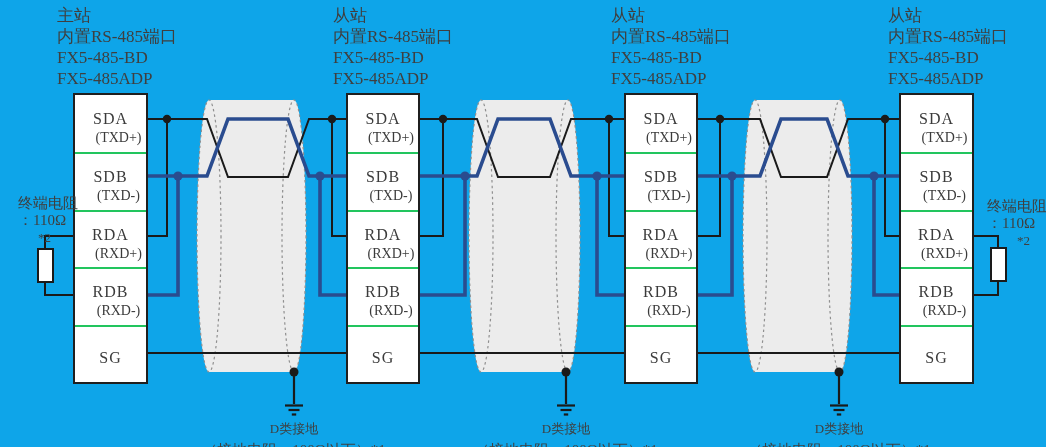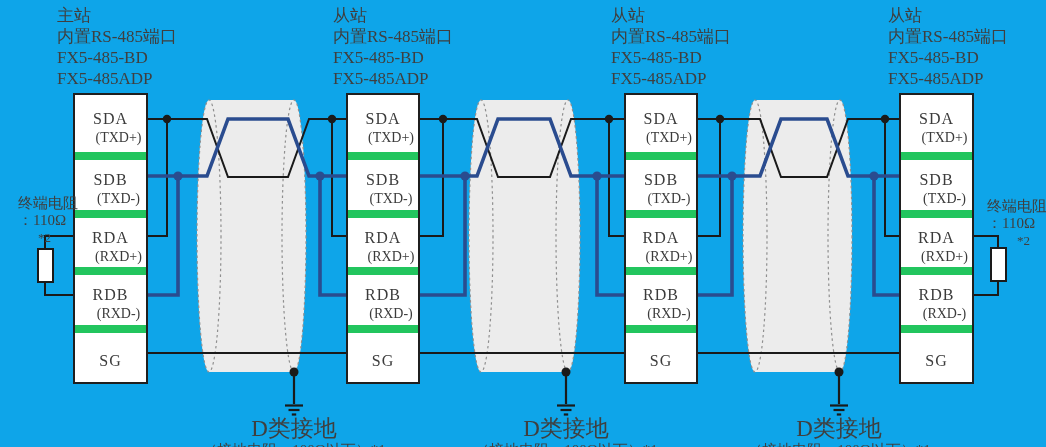--- a/index.html
+++ b/index.html
@@ -10,31 +10,31 @@
     color:#3b3b3b;
   }
   .layer{position:absolute;left:0;top:0;}
   .station-header{position:absolute;top:5px;font-size:17px;line-height:21px;white-space:nowrap;color:#3f3f3f;}
   .block{
     position:absolute;top:93px;height:291px;background:#fff;
     border:2px solid #1f1f1f;box-sizing:border-box;
     display:grid;grid-template-rows:repeat(5,1fr);
   }
   .cell{
-    border-top:8px solid #22c55e;
+    border-top:2px solid #22c55e;
     display:flex;flex-direction:column;align-items:center;justify-content:center;
     line-height:1.25;
   }
   .cell:first-child{border-top:none;}
   .t-name{font-size:16px;letter-spacing:1px;margin-top:8px;}
   .t-sig{font-size:14px;padding-left:16px;}
   .res-label{position:absolute;font-size:15px;line-height:17px;white-space:nowrap;color:#3f3f3f;margin-left:12px;}
   .res-note{font-size:13px;}
   .gnd-label{position:absolute;width:260px;text-align:center;color:#3f3f3f;}
-  .gnd-line1{font-size:23px;line-height:19px;}
+  .gnd-line1{font-size:13px;line-height:19px;}
   .gnd-line2{font-size:15px;line-height:17px;margin-top:4px;white-space:nowrap;}
 </style>
 </head>
 <body>
 
 <div class="diagram">
 
   <svg class="layer" width="1046" height="447" viewBox="0 0 1046 447">
 
     <g>

